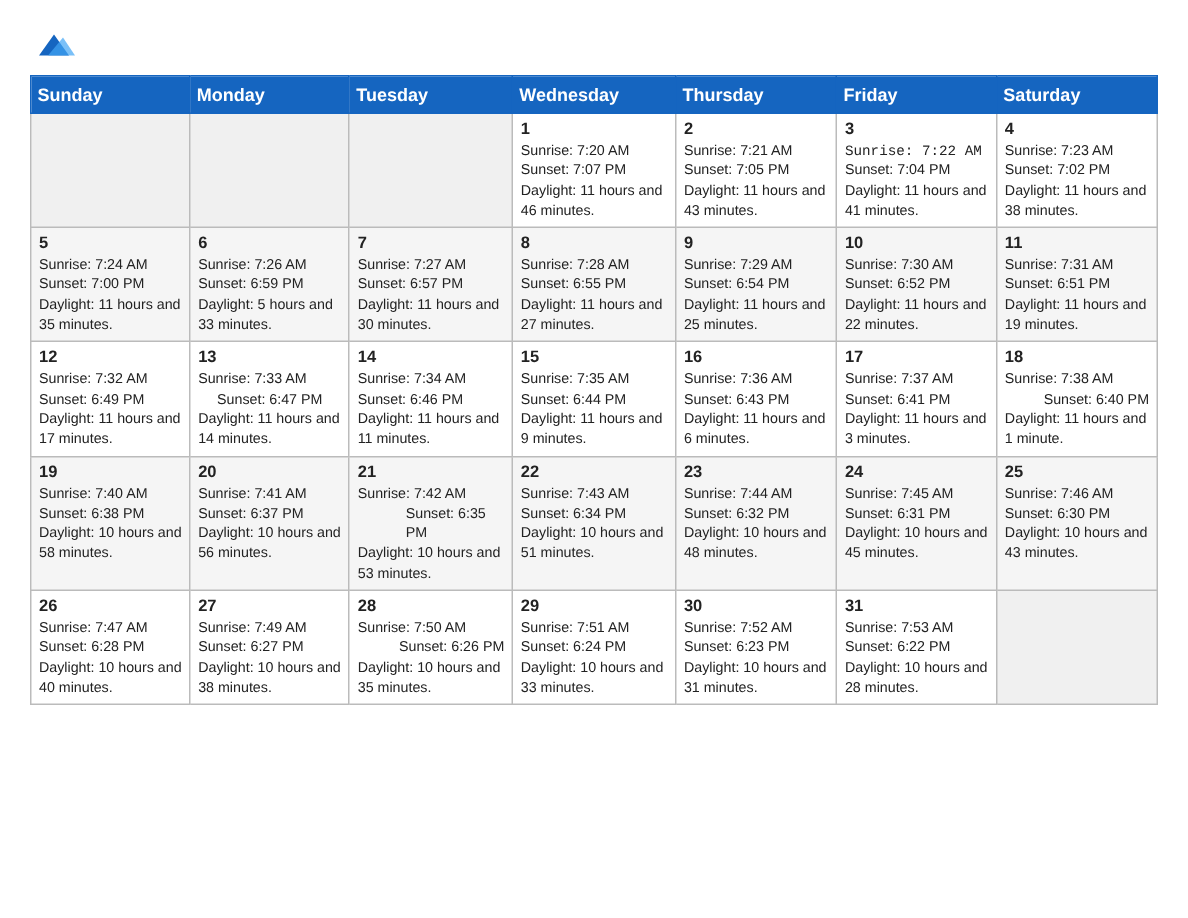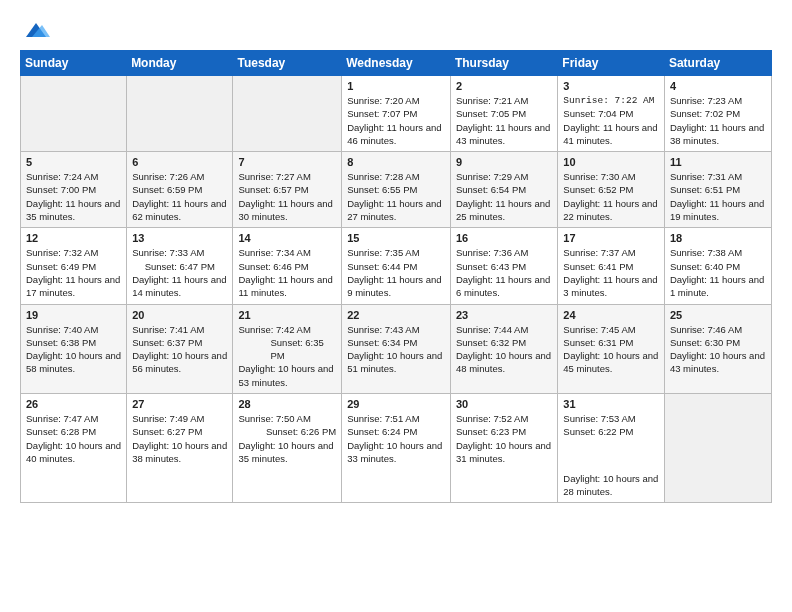--- a/index.html
+++ b/index.html
@@ -174,21 +174,21 @@
               <span style="display: block;">Sunrise: 7:24 AM</span>
               <span style="display: block;">Sunset: 7:00 PM</span>
               <span style="display: block;">Daylight: 11 hours and 35 minutes.</span>
             </div>
           </td>
           <td>
             <span class="day-number">6</span>
             <div class="day-info">
               <span style="display: block;">Sunrise: 7:26 AM</span>
               <span style="display: block;">Sunset: 6:59 PM</span>
-              <span style="display: block;">Daylight: 11 hours and 62 minutes.</span>
+              <span style="display: block;">Daylight: 5 hours and 33 minutes.</span>
             </div>
           </td>
           <td>
             <span class="day-number">7</span>
             <div class="day-info">
               <span style="display: block;">Sunrise: 7:27 AM</span>
               <span style="display: block;">Sunset: 6:57 PM</span>
               <span style="display: block;">Daylight: 11 hours and 30 minutes.</span>
             </div>
           </td>
@@ -271,21 +271,21 @@
             <div class="day-info">
               <span style="display: block;">Sunrise: 7:37 AM</span>
               <span style="display: block;">Sunset: 6:41 PM</span>
               <span style="display: block;">Daylight: 11 hours and 3 minutes.</span>
             </div>
           </td>
           <td>
             <span class="day-number">18</span>
             <div class="day-info">
               <span style="display: block;">Sunrise: 7:38 AM</span>
-              <span style="display: block;">Sunset: 6:40 PM</span>
+              <span style="display: block; text-align: right;">Sunset: 6:40 PM</span>
               <span style="display: block;">Daylight: 11 hours and 1 minute.</span>
             </div>
           </td>
         </tr>
         <tr>
           <td>
             <span class="day-number">19</span>
             <div class="day-info">
               <span style="display: block;">Sunrise: 7:40 AM</span>
               <span style="display: block;">Sunset: 6:38 PM</span>
@@ -380,20 +380,20 @@
               <span style="display: block;">Sunrise: 7:52 AM</span>
               <span style="display: block;">Sunset: 6:23 PM</span>
               <span style="display: block;">Daylight: 10 hours and 31 minutes.</span>
             </div>
           </td>
           <td>
             <span class="day-number">31</span>
             <div class="day-info">
               <span style="display: block;">Sunrise: 7:53 AM</span>
               <span style="display: block;">Sunset: 6:22 PM</span>
-              <span style="display: block; margin-top: 33px;">Daylight: 10 hours and 28 minutes.</span>
+              <span style="display: block;">Daylight: 10 hours and 28 minutes.</span>
             </div>
           </td>
           <td class="empty-cell"></td>
         </tr>
       </tbody>
   </table>
 </div>
 
 </body></html>

